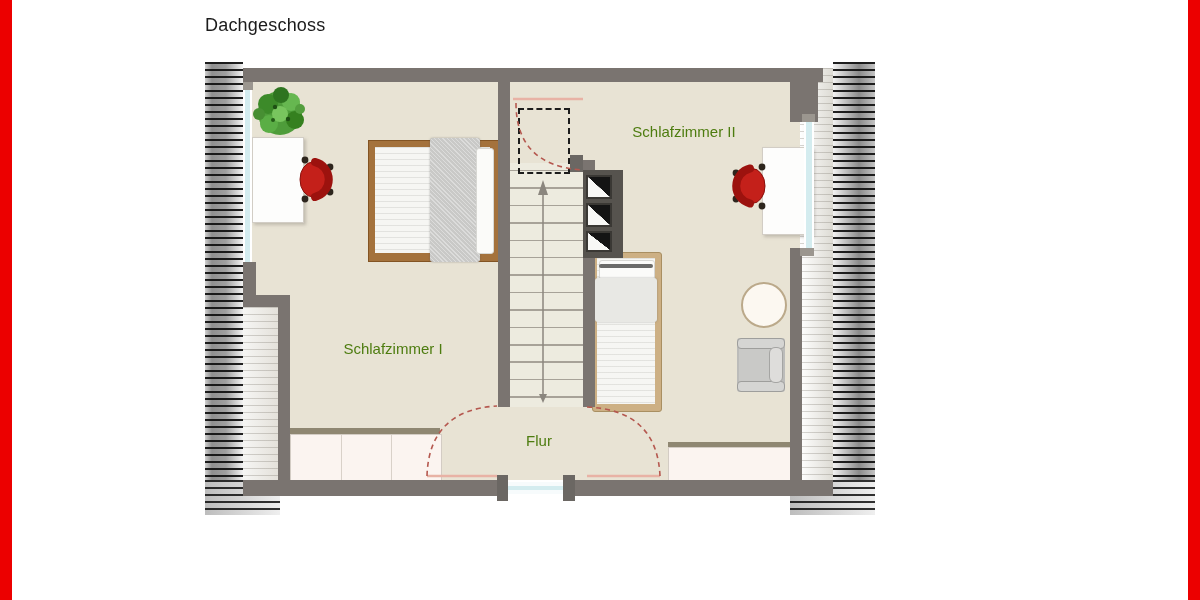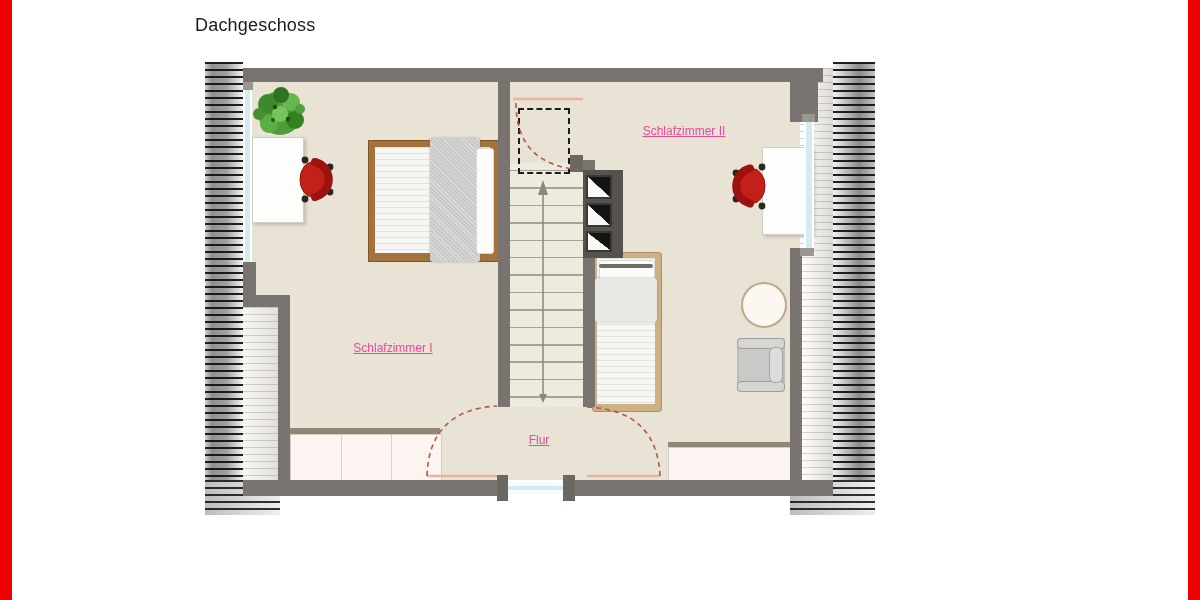--- a/index.html
+++ b/index.html
@@ -1,20 +1,20 @@
 <!DOCTYPE html>
 <html><head>
 <meta charset="utf-8">
 <style>
   html,body{margin:0;padding:0;background:#ffffff;}
   .canvas{position:relative;width:1200px;height:600px;background:#ffffff;overflow:hidden;
           font-family:"Liberation Sans", sans-serif;}
   .abs{position:absolute;}
   .red-strip{position:absolute;top:0;width:12px;height:600px;background:#ec0000;}
-  .title{position:absolute;left:195px;top:15px;font-size:18px;color:#1b1b1b;letter-spacing:.2px;}
+  .title{position:absolute;left:205px;top:15px;font-size:18px;color:#1b1b1b;letter-spacing:.2px;}
   .plan{position:absolute;left:205px;top:62px;width:670px;height:453px;}
   .floor{background:#e8e3d4;}
   .hatch-l{background:
       repeating-linear-gradient(to bottom, rgba(15,15,15,.92) 0 2px, rgba(0,0,0,0) 2px 7px),
       linear-gradient(to right,#cfcfcf 0%,#8f8f8f 18%,#9f9f9f 55%,#f3f3f3 100%);}
   .hatch-r{background:
       repeating-linear-gradient(to bottom, rgba(15,15,15,.92) 0 2px, rgba(0,0,0,0) 2px 7px),
       linear-gradient(to right,#f3f3f3 0%,#8b8b8b 62%,#c4c4c4 100%);}
   .hatch-b{background:
       repeating-linear-gradient(to bottom, rgba(15,15,15,.85) 0 2px, rgba(0,0,0,0) 2px 7px),
@@ -48,21 +48,21 @@
   .wardrobe-top{background:#8f8772;}
   .w-div{background:#d9d1c9;width:1px;}
   .chimney{background:#56534e;}
   .flue{background:linear-gradient(to bottom left,#141414 49.5%,#f8f8f6 50.5%);
         border:2px solid #3a3834;box-sizing:border-box;}
   .round-table{background:#fcf8f1;border:2px solid #bba98a;border-radius:50%;}
   .armchair-base{background:#bcbcba;border-radius:3px;}
   .armrest{background:#d5d5d3;border:1px solid #9e9e9c;border-radius:4px;box-sizing:border-box;}
   .seat{background:#c9c9c7;}
   .backroll{background:#dedddb;border:1px solid #a5a5a3;border-radius:6px;box-sizing:border-box;}
-  .room-label{position:absolute;transform:translate(-50%,-50%);font-size:12px;color:#ec4899;white-space:nowrap;text-decoration:underline;}
+  .room-label{position:absolute;transform:translate(-50%,-50%);font-size:15px;color:#4d7c0f;white-space:nowrap;}
   svg.overlay{position:absolute;left:0;top:0;width:670px;height:453px;pointer-events:none;}
 </style>
 </head>
 <body>
 
 <div class="canvas">
 
   <div class="red-strip" style="left:0;"></div>
   <div class="red-strip" style="left:1188px;"></div>
 

